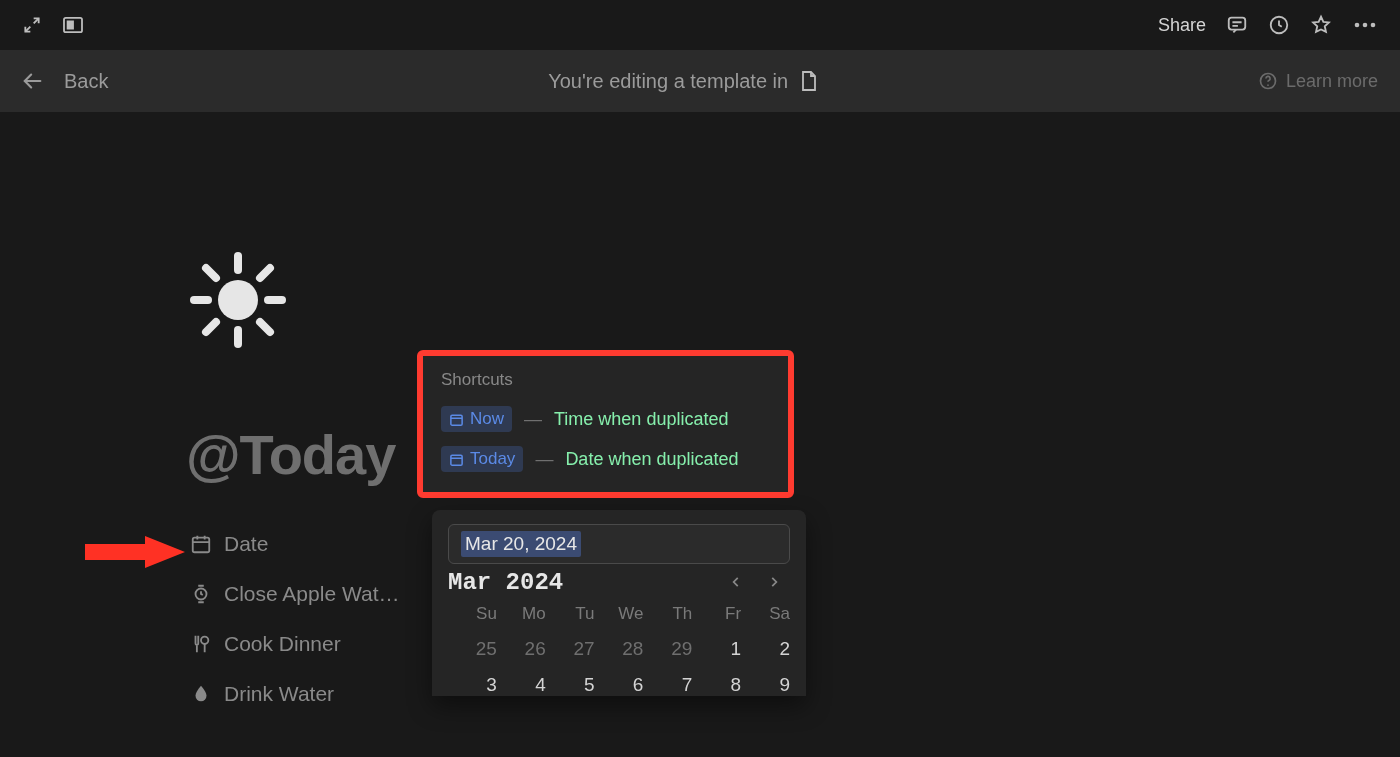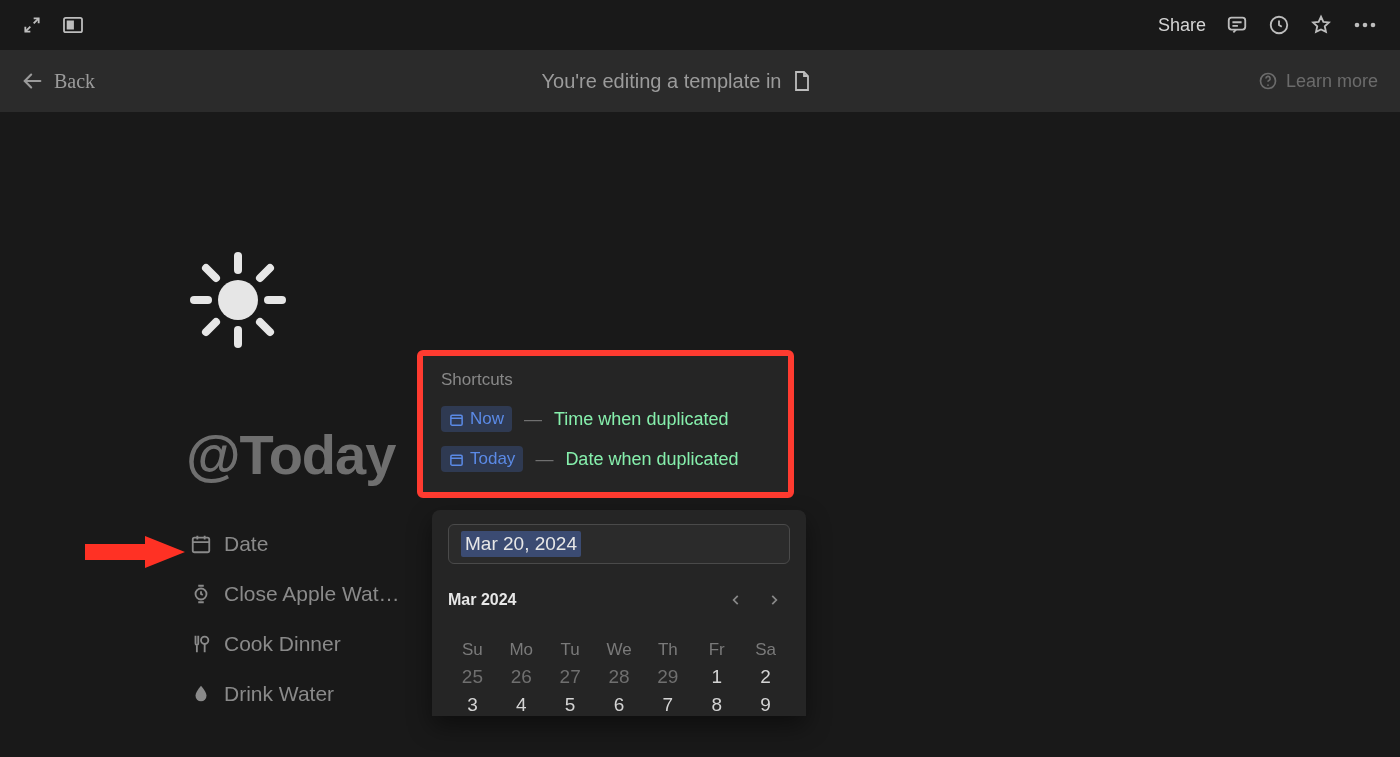--- a/index.html
+++ b/index.html
@@ -28,21 +28,21 @@
   
   .banner {
     height: 62px;
     background: #2b2b2b;
     display: flex;
     align-items: center;
     padding: 0 22px;
     color: #9b9b9b;
     font-size: 20px;
   }
-  .back-wrap { display: flex; align-items: center; gap: 10px; cursor: pointer; font-family: Liberation Serif, serif; }
+  .back-wrap { display: flex; align-items: center; gap: 20px; cursor: pointer; }
   .back-wrap svg { stroke: #9b9b9b; }
   .back-label { color: #9b9b9b; }
   .banner-center { margin-left: auto; margin-right: auto; display: flex; align-items: center; gap: 12px; }
   .banner-center .msg { color: #9b9b9b; }
   .banner-center .doc-link { color: #d4d4d4; text-decoration: underline; text-underline-offset: 4px; }
   .banner-center .doc-link-wrap { display: flex; align-items: center; gap: 8px; }
   .banner-right { display: flex; align-items: center; gap: 8px; color: #6b6b6b; font-size: 18px; }
 
   
   .content {
@@ -138,37 +138,38 @@
     align-items: center;
     font-size: 19px;
   }
   .date-input span {
     background: #3b4b72;
     color: #e7e7e7;
     padding: 2px 4px;
     border-radius: 2px;
   }
   .cal-header {
-    margin-top: 22px;
-    display: flex;
-    align-items: center;
-    font-size: 16px;
+    margin-top: 4px;
+    display: flex;
+    align-items: center;
+    font-size: 24px;
+    font-family: Liberation Mono, monospace;
   }
   .cal-header .month { color: #e7e7e7; font-weight: 600; }
   .cal-nav { margin-left: auto; display: flex; gap: 6px; }
   .cal-nav button {
     background: none; border: none; color: #888; font-size: 20px;
     width: 32px; height: 28px; cursor: pointer;
   }
   .cal-grid {
-    margin-top: 26px;
+    margin-top: 8px;
     display: grid;
     grid-template-columns: repeat(7, 1fr);
-    text-align: center;
-    row-gap: 6px;
+    text-align: right;
+    row-gap: 14px;
   }
   .dow { color: #7a7a7a; font-size: 17px; }
   .day { color: #6f6f6f; font-size: 19px; }
   .day.in { color: #d4d4d4; }
 
   .icon-btn { cursor: pointer; }
 </style>
 </head>
 <body>
 

